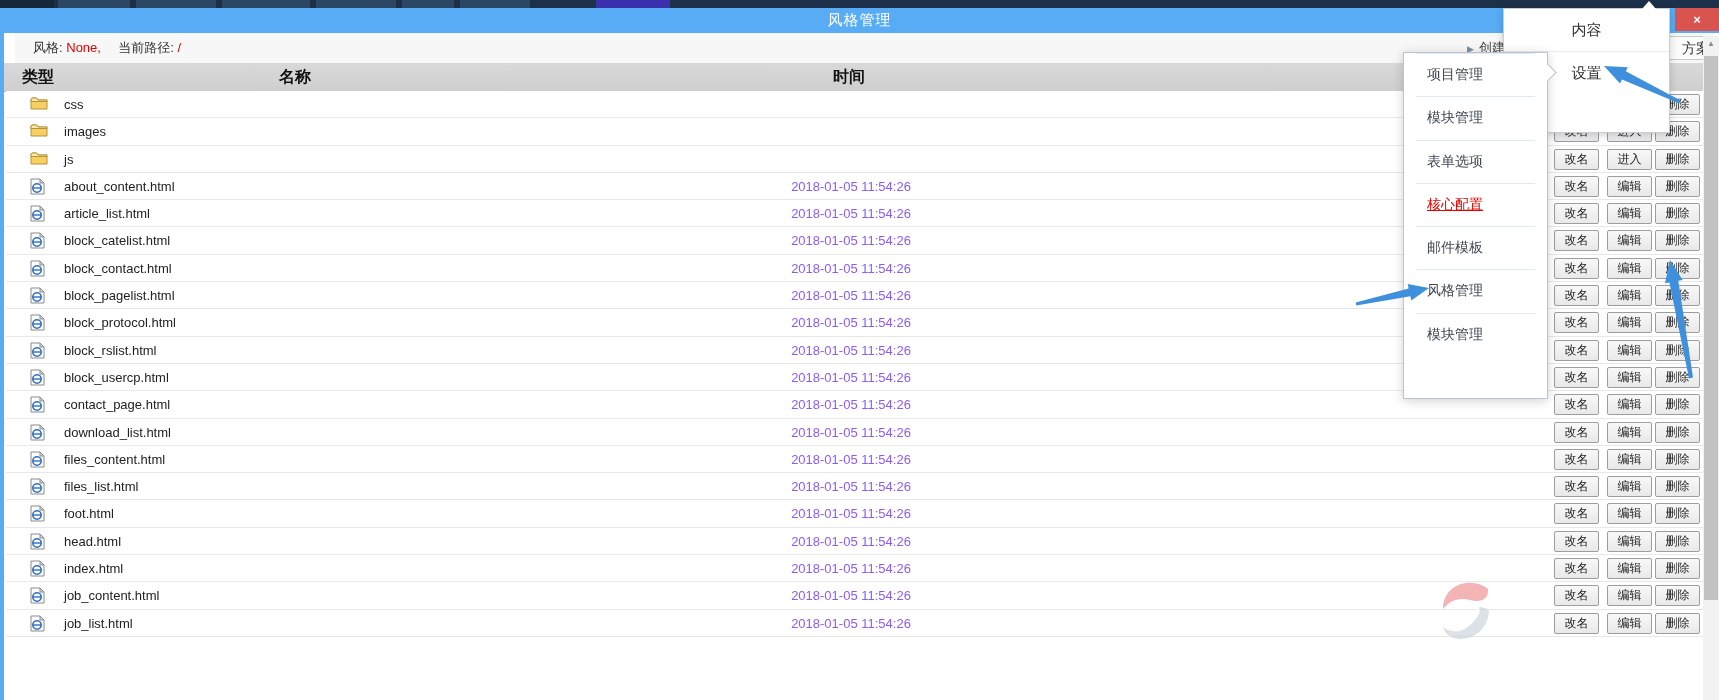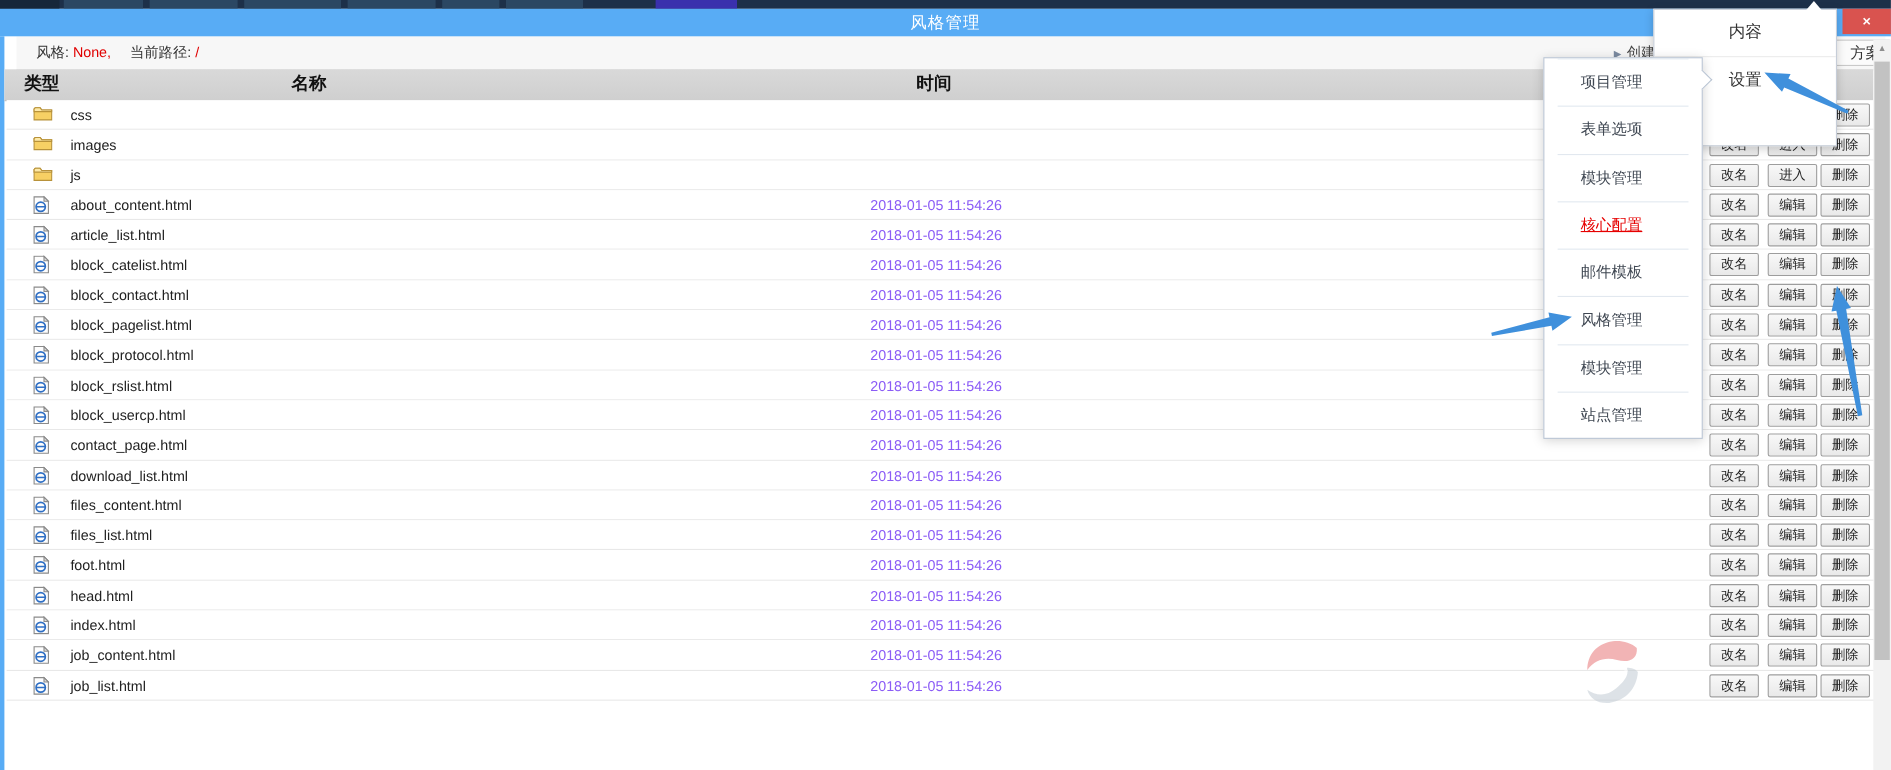--- a/index.html
+++ b/index.html
@@ -40,21 +40,21 @@
     background:#fbfbfb;border:1px solid #c9c9c9;box-sizing:border-box;
     text-align:right;padding-right:7px;font-size:14px;color:#333;cursor:pointer;
   }
   
   .thead{
     position:absolute;left:4px;top:63px;width:1699px;height:28px;z-index:6;
     background:linear-gradient(#d9d9d9,#cfcfcf);border-bottom:1px solid #bdbdbd;
     font-weight:bold;font-size:16px;color:#111;
   }
   .thead .h-type{position:absolute;left:18px;top:0;line-height:28px;}
-  .thead .h-name{position:absolute;left:261px;top:0;line-height:28px;}
+  .thead .h-name{position:absolute;left:275px;top:0;line-height:28px;}
   .thead .h-time{position:absolute;left:780px;width:130px;top:0;line-height:28px;text-align:center;}
   .tbody{position:absolute;left:6px;top:91px;width:1699px;z-index:6;}
   .file-row{position:relative;height:27.3px;border-bottom:1px solid #e8e8e8;background:#fff;box-sizing:border-box;}
   .cell-icon{position:absolute;left:24px;top:5px;width:18px;height:17px;}
   .cell-name{position:absolute;left:58px;top:0;line-height:27px;font-size:13px;color:#222;white-space:nowrap;}
   .cell-time{position:absolute;left:780px;width:130px;top:0;line-height:27px;font-size:13px;color:#8b5cf6;text-align:center;}
   .row-btn{
     position:absolute;top:3px;width:45px;height:21px;box-sizing:border-box;
     background:linear-gradient(#f8f8f8,#e9e9e9);border:1px solid #9d9d9d;border-radius:2px;
     font-size:12px;color:#222;text-align:center;line-height:19px;cursor:pointer;
@@ -82,21 +82,21 @@
   .app-item + .app-item{border-top:1px solid #ececec;}
   
   .fly-menu{
     position:absolute;left:1403px;top:52px;width:145px;height:347px;background:#fff;z-index:60;
     border:1px solid #b9c4d3;box-sizing:border-box;box-shadow:0 2px 10px rgba(0,0,0,.18);
   }
   .fly-caret{
     position:absolute;right:-7px;top:13px;width:12px;height:12px;background:#fff;
     border-top:1px solid #b9c4d3;border-right:1px solid #b9c4d3;transform:rotate(45deg);
   }
-  .fly-item{position:relative;height:43.3px;line-height:43.3px;padding-left:33px;font-size:14px;color:#3f4752;cursor:pointer;}
+  .fly-item{position:relative;height:43.3px;line-height:43.3px;padding-left:23px;font-size:14px;color:#3f4752;cursor:pointer;}
   .fly-item:not(:first-child)::before{content:'';position:absolute;top:0;left:12px;right:12px;height:1px;background:#e2e8ef;}
   .fly-item.highlight{color:#e60000;text-decoration:underline;}
   
   .arrows{position:absolute;left:0;top:0;width:1719px;height:700px;z-index:90;pointer-events:none;}
   
   .watermark{position:absolute;left:1380px;top:575px;width:339px;height:110px;z-index:75;opacity:.55;pointer-events:none;}
   .wm-logo{position:absolute;left:57px;top:6px;}
   .wm-text{
     position:absolute;left:115px;top:12px;font-size:46px;font-weight:bold;color:#9aa6b0;
     letter-spacing:1px;font-family:"Liberation Sans",sans-serif;
@@ -504,26 +504,25 @@
 </div>
 
 <div class="app-menu">
   <div class="app-item">内容</div>
   <div class="app-item">设置</div>
 </div>
 
 <div class="fly-menu">
   <div class="fly-caret"></div>
   <div class="fly-item">项目管理</div>
+  <div class="fly-item">模块管理</div>
   <div class="fly-item">表单选项</div>
-  <div class="fly-item">模块管理</div>
   <div class="fly-item highlight">核心配置</div>
   <div class="fly-item">邮件模板</div>
   <div class="fly-item">风格管理</div>
   <div class="fly-item">模块管理</div>
-  <div class="fly-item">站点管理</div>
 </div>
 
 <svg class="arrows">
   <polygon points="1680.6,100.6 1625.8,71.3 1627.8,67.3 1604,66 1620.0,83.5 1622.0,79.5 1679.4,103.4" fill="#3f90dc"></polygon>
   <polygon points="1355.7,302.5 1408.6,288.4 1407.7,284.0 1429,288 1411.3,300.6 1410.4,296.2 1356.3,305.5" fill="#3f90dc"></polygon>
   <polygon points="1689,378.4 1669.4,282.4 1665.0,283.2 1670,260 1682.7,280.0 1678.3,280.8 1693,377.6" fill="#3f90dc"></polygon>
 </svg>
 
 </body></html>

